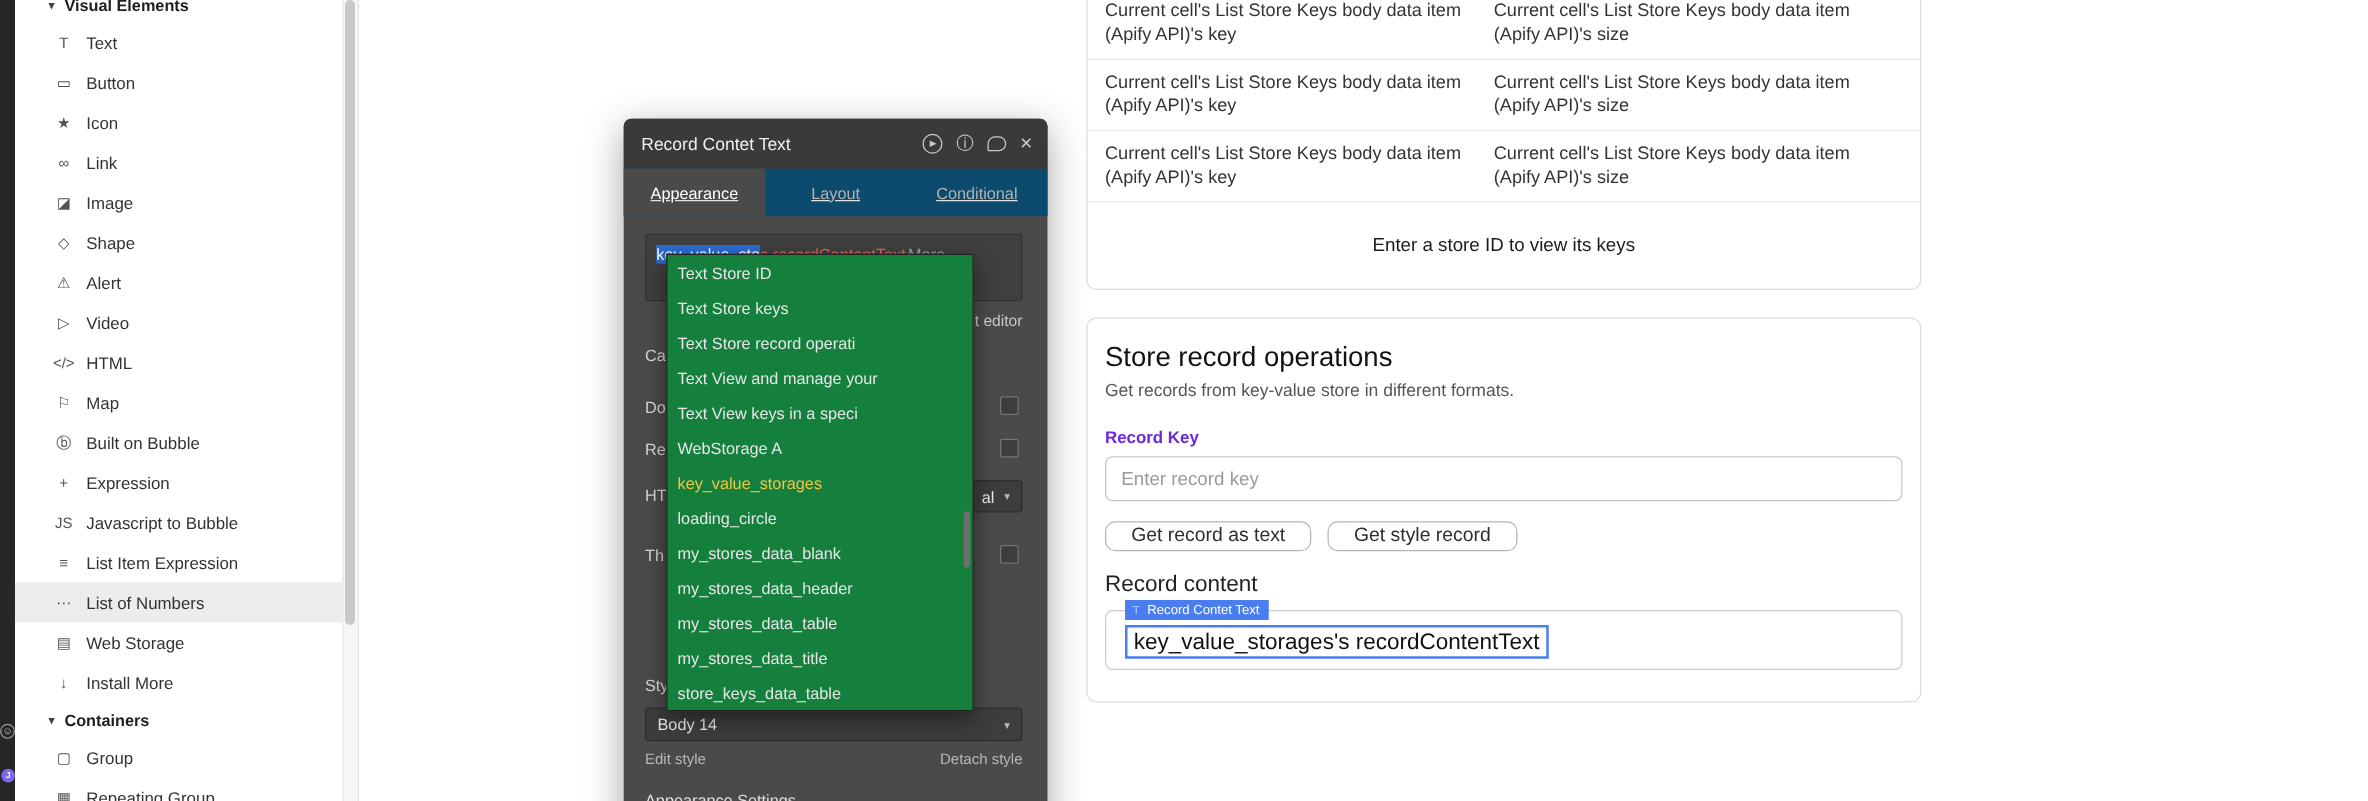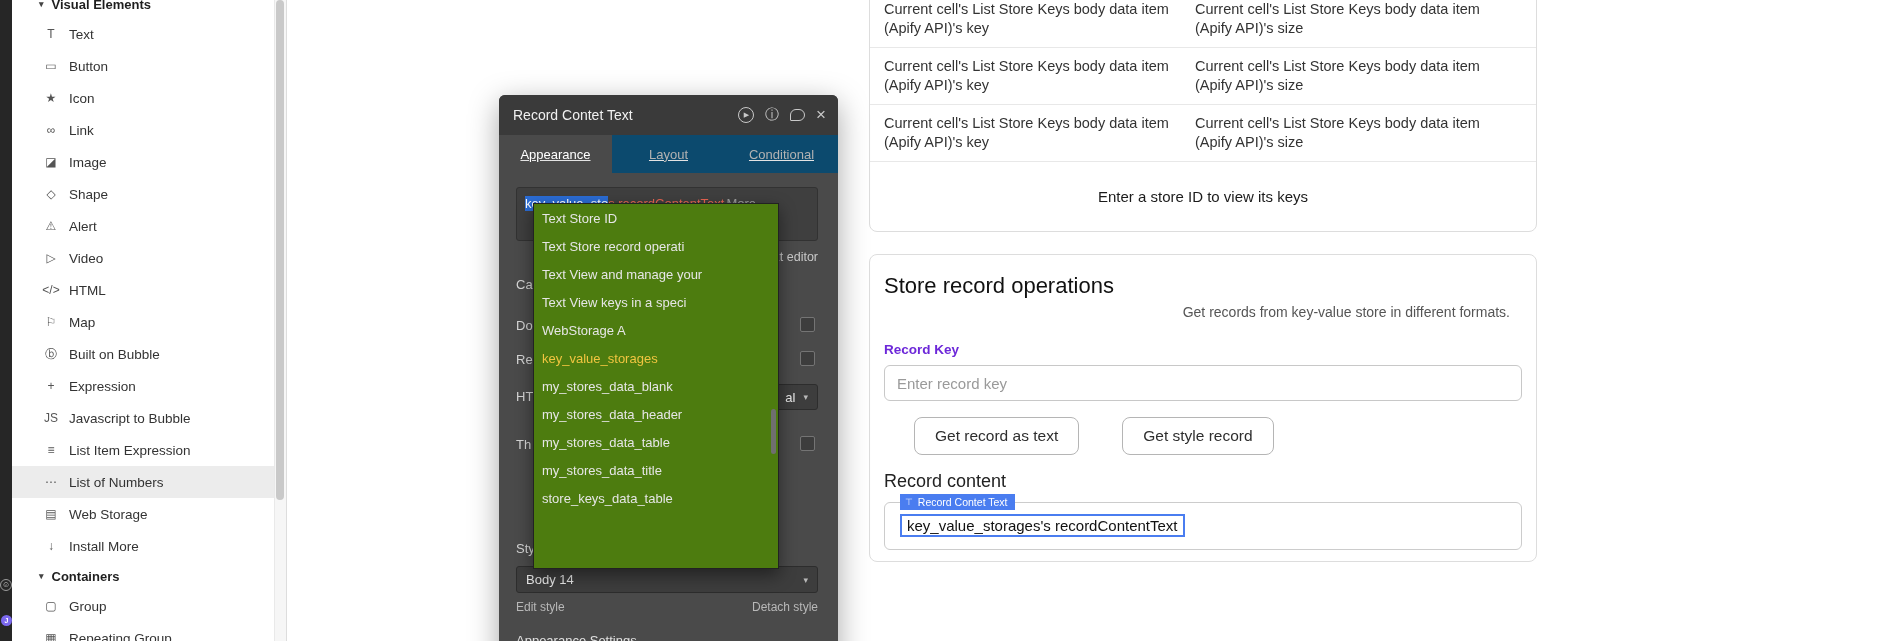--- a/index.html
+++ b/index.html
@@ -35,36 +35,36 @@
   .keys-rows{padding-top:16px;}
   .key-row{height:56px;display:flex;align-items:center;padding:0 14px;border-bottom:1px solid #e8e8e8;
     font-size:14.5px;line-height:19px;color:#333;}
   .kcol1{width:311px;padding-right:14px;box-sizing:border-box;}
   .kcol2{width:300px;}
   .keys-empty{margin-top:26px;text-align:center;font-size:15px;color:#1b1b1b;}
 
   .ops-card{position:absolute;left:869px;top:254px;width:668px;height:308px;background:#fff;
     border:1px solid #ddd;border-radius:8px;box-sizing:border-box;padding:0 14px;}
   .ops-title{margin:18px 0 0;font-size:22px;font-weight:normal;color:#111;}
-  .ops-subtitle{margin:5px 12px 0;font-size:14px;color:#555;text-align:right;}
+  .ops-subtitle{margin:5px 0 0;font-size:14px;color:#555;}
   .field-label{margin-top:22px;font-size:13.5px;font-weight:bold;color:#6d28d9;}
   .record-input{display:block;margin-top:8px;width:100%;height:36px;box-sizing:border-box;
     border:1px solid #c8c8c8;border-radius:6px;padding:0 12px;font-size:15px;color:#333;
     font-family:"Liberation Sans",sans-serif;outline:none;}
   .record-input::placeholder{color:#9a9a9a;}
   .btn-row{margin-top:16px;display:flex;gap:13px;}
-  .op-btn{height:38px;padding:0 20px;background:#fff;border:1px solid #b5b5b5;border-radius:8px;
-    font-size:15.5px;color:#2e2e2e;font-family:"Liberation Sans",sans-serif;cursor:pointer;margin-left:30px;}
+  .op-btn{height:24px;padding:0 20px;background:#fff;border:1px solid #b5b5b5;border-radius:8px;
+    font-size:15.5px;color:#2e2e2e;font-family:"Liberation Sans",sans-serif;cursor:pointer;}
   .rc-label{margin-top:16px;font-size:18px;font-weight:500;color:#222;}
   .record-box{margin-top:10px;position:relative;height:46px;border:1px solid #ccc;border-radius:6px;}
   .sel-badge{position:absolute;top:-9px;left:15px;background:#4a7df0;color:#fff;font-size:10.5px;
     padding:2px 7px 2px 5px;display:flex;align-items:center;gap:5px;z-index:2;cursor:pointer;}
   .badge-ic{font-size:9px;color:#dbe6ff;}
   .sel-text{position:absolute;top:11px;left:15px;border:2px solid #4a7df0;background:#fff;
-    padding:1px 5px;font-size:15px;color:#111;white-space:nowrap;cursor:pointer;}
+    padding:1px 5px;font-size:18px;color:#111;white-space:nowrap;cursor:pointer;}
 
   
   .panel{position:absolute;left:499px;top:95px;width:339px;height:604px;background:#4a4a4a;
     border-radius:6px 6px 0 0;box-shadow:0 8px 30px rgba(0,0,0,.35);z-index:20;color:#e3e3e3;}
   .panel-header{height:40px;background:#3a3a3a;border-radius:6px 6px 0 0;display:flex;
     align-items:center;padding:0 12px 0 14px;cursor:move;}
   .panel-title{flex:1;font-size:14px;color:#f0f0f0;}
   .ph-ic{margin-left:11px;color:#c9c9c9;display:flex;align-items:center;justify-content:center;cursor:pointer;}
   .ph-play{width:16px;height:16px;border:1px solid #c9c9c9;border-radius:50%;font-size:7px;padding-left:1px;box-sizing:border-box;}
   .ph-info{font-size:14px;}
@@ -75,21 +75,21 @@
   .ptab.active{background:#4a4a4a;color:#fff;}
   .panel-body{position:relative;height:526px;font-size:13px;}
 
   .composer{position:absolute;left:17px;right:20px;top:14px;height:54px;background:#3f3f3f;
     border:1px solid #323232;border-radius:3px;padding:7px 8px;box-sizing:border-box;
     font-size:13px;line-height:17px;cursor:text;z-index:1;}
   .expr-sel{background:#2b6cd4;color:#fff;}
   .expr-rest{color:#e86452;}
   .expr-more{color:#9f9f9f;margin-left:2px;cursor:pointer;}
 
-  .acdrop{position:absolute;left:34px;top:30px;width:244px;height:364px;background:#4d7c0f;
+  .acdrop{position:absolute;left:34px;top:30px;width:244px;height:364px;background:#15803d;
     border:1px solid #222;box-shadow:0 6px 16px rgba(0,0,0,.45);z-index:10;overflow:hidden;}
   .ac-item{height:28px;display:flex;align-items:center;padding-left:8px;color:#e6e6e6;
     font-size:13px;white-space:nowrap;cursor:pointer;}
   .ac-item.hl{color:#f1c540;}
   .ac-thumb{position:absolute;right:2px;top:205px;width:5px;height:45px;background:#6f6f6f;border-radius:3px;}
 
   .frag{position:absolute;color:#d6d6d6;font-size:13px;z-index:1;}
   .f-te{right:20px;top:77px;color:#c9c9c9;font-size:12.5px;}
   .f-r1{left:17px;top:104px;}
   .f-r2{left:17px;top:145px;}
@@ -312,31 +312,33 @@
       <span class="sel-caret">▾</span>
     </div>
     <div class="style-link edit-style">Edit style</div>
     <div class="style-link detach-style">Detach style</div>
     <div class="panel-footer">Appearance Settings</div>
 
     <div class="acdrop">
 
         <div class="ac-item">Text Store ID</div>
 
+        <div class="ac-item">Text Store keys</div>
 
         <div class="ac-item">Text Store record operati</div>
 
         <div class="ac-item">Text View and manage your</div>
 
         <div class="ac-item">Text View keys in a speci</div>
 
         <div class="ac-item">WebStorage A</div>
 
         <div class="ac-item hl">key_value_storages</div>
 
+        <div class="ac-item">loading_circle</div>
 
         <div class="ac-item">my_stores_data_blank</div>
 
         <div class="ac-item">my_stores_data_header</div>
 
         <div class="ac-item">my_stores_data_table</div>
 
         <div class="ac-item">my_stores_data_title</div>
 
         <div class="ac-item">store_keys_data_table</div>

